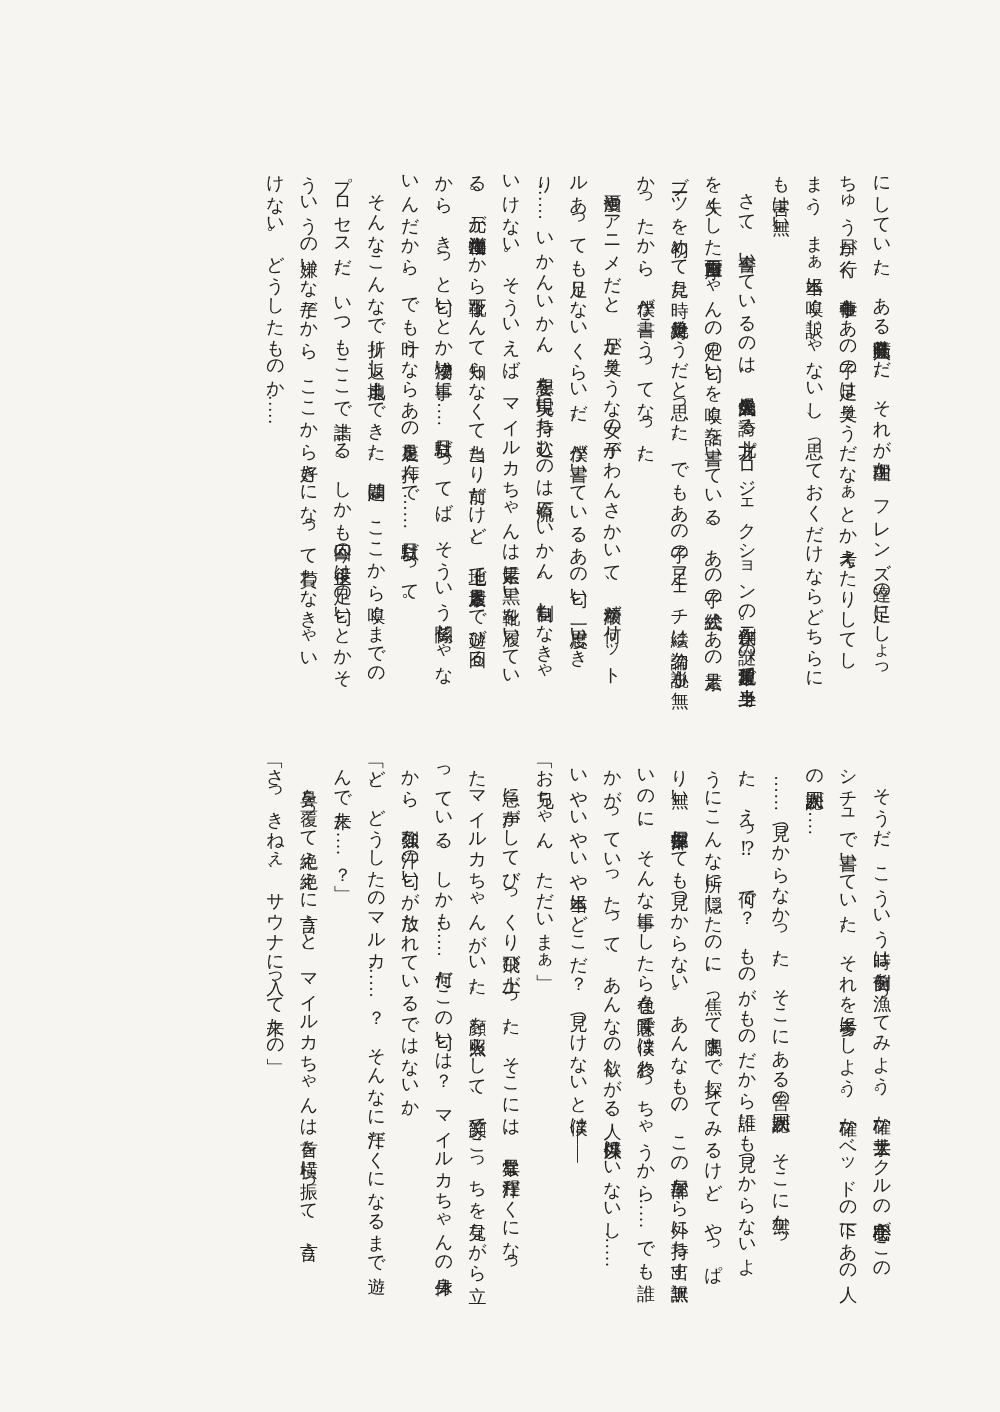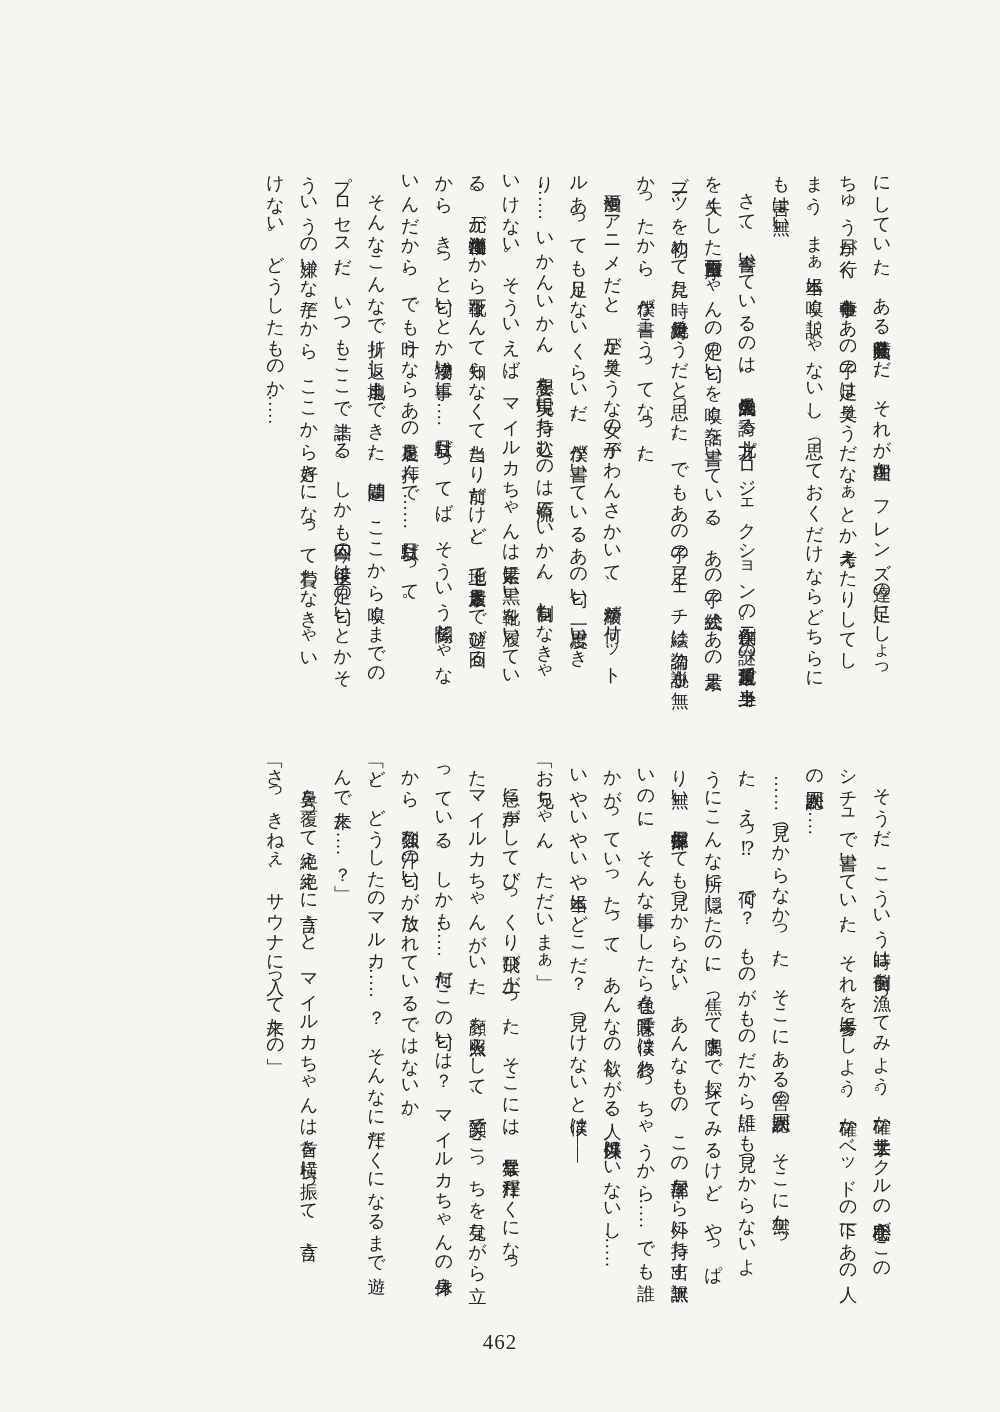--- a/index.html
+++ b/index.html
@@ -74,15 +74,14 @@
   <div class="band band-bottom">
       <p class="indent">そうだ、こういう時は前例を漁ってみよう。確か大手サークルの字心氏がこのシチュで書いていた。それを参考にしよう。確かベッドの下にあの人の同人誌が……</p>
       <p class="indent">……見つからなかった。そこにある筈の同人誌が、そこに無かった。えっ⁉　何で？　ものがものだから誰にも見つからないようにこんな所に隠したのに。焦って隅々まで探してみるけど、やっぱり無い。部屋中探しても見つからない。あんなもの、この部屋から外に持ち出す訳無いのに。そんな事にしたら色々な意味で僕は終わっちゃうから……でも誰かがっていったって、あんなの欲しがる人、僕以外にいないし……いやいやいや本当にどこだ？　見つけないと僕は――</p>
       <p>「お兄ちゃん、ただいまぁ」</p>
       <p class="indent">急に声がしてびっくり飛び上がった。そこには、異常な程汗だくになったマイルカちゃんがいた。顔を火照らして、笑顔でこっちを見ながら立っている。しかも……何だこの匂いは？　マイルカちゃんの身体から、強烈な汗の匂いが放たれているではないか。</p>
       <p>「ど、どうしたのマルカ……？　そんなに汗だくになるまで遊んで来た……？」</p>
       <p class="indent">鼻を覆って絶え絶えに言うと、マイルカちゃんは首を横に振って、言う。</p>
       <p>「さっきねぇ、サウナに入って来たの」</p>
     </div>
 
-  <div class="page-number">462</div>
 
 </div>
 
 </body></html>

